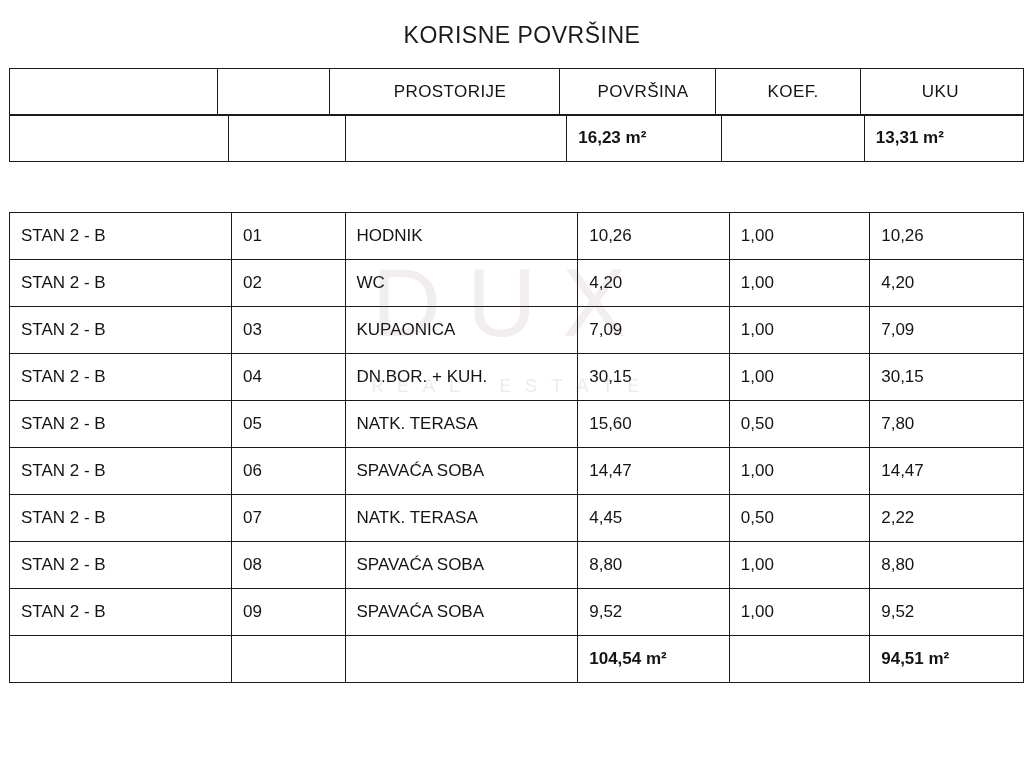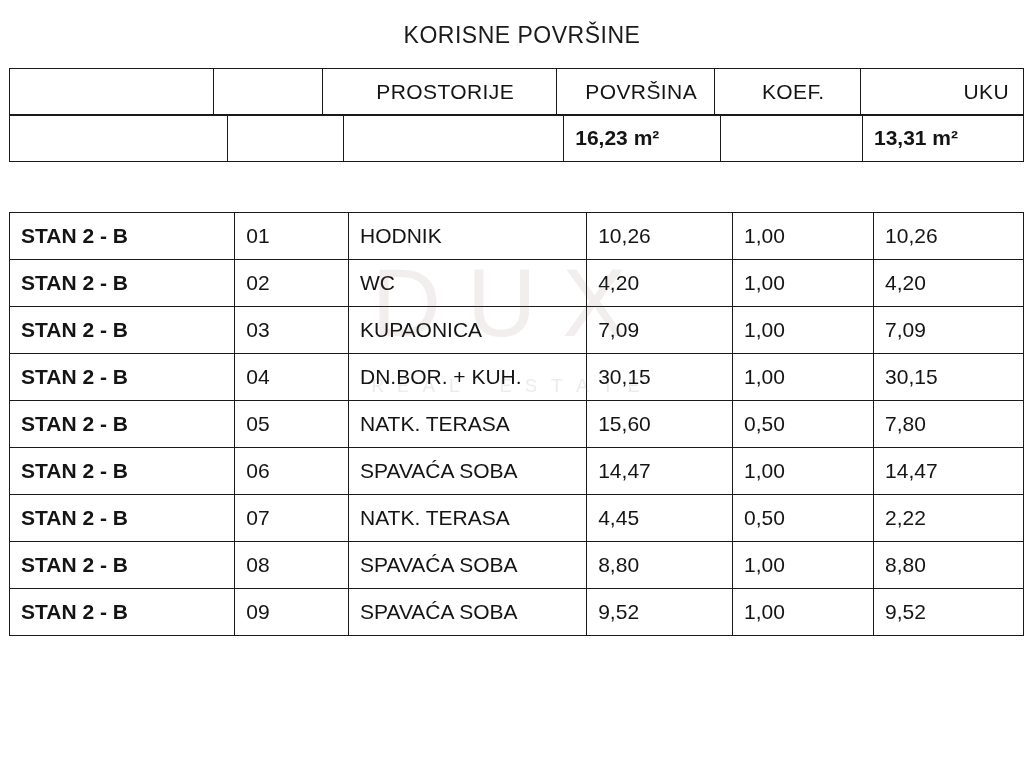--- a/index.html
+++ b/index.html
@@ -59,47 +59,47 @@
     letter-spacing: 0.5px;
     color: #1a1a1a;
     margin-left: 10px;
   }
 
   
   table.grid {
     border-collapse: collapse;
     table-layout: fixed;
     position: absolute;
-    font-size: 21px;
+    font-size: 17px;
     color: #141414;
     background: transparent;
   }
   table.grid td {
     border: 1.6px solid #1a1a1a;
     padding: 0 0 0 11px;
     height: 46px;
     vertical-align: middle;
     white-space: nowrap;
     overflow: hidden;
     background: transparent;
   }
-  td.c-name   { width: 241px; font-weight: bold; }
+  td.c-name   { width: 241px; }
   td.c-num    { width: 122px; }
   td.c-room   { width: 243px; }
   td.c-area   { width: 155px; }
   td.c-koef   { width: 152px; }
   td.c-total  { width: 160px; }
 
   td.head {
     text-align: center;
     padding-left: 0;
     font-weight: 400;
     letter-spacing: 0.4px;
   }
-  td.head.right { text-align: right; padding-right: 14px; }
+  td.head.right { text-align: center; padding-right: 14px; }
   td.bold { font-weight: bold; }
   td.blank { }
 
   .head-table { left: 9px; top: 68px; }
   .sum-table  { left: 9px; top: 114px; }
   .main-table { left: 9px; top: 212px; }
 
   
   .clip { position: absolute; left: 0; top: 0; width: 1024px; height: 768px; overflow: hidden; }
 </style>
@@ -210,17 +210,25 @@
           <td class="c-total">8,80</td>
         </tr>
         <tr>
           <td class="c-name">STAN 2 - B</td>
           <td class="c-num">09</td>
           <td class="c-room">SPAVAĆA SOBA</td>
           <td class="c-area">9,52</td>
           <td class="c-koef">1,00</td>
           <td class="c-total">9,52</td>
         </tr>
+        <tr>
+          <td class="c-name blank"></td>
+          <td class="c-num blank"></td>
+          <td class="c-room blank"></td>
+          <td class="c-area bold">104,54 m²</td>
+          <td class="c-koef blank"></td>
+          <td class="c-total bold">94,51 m²</td>
+        </tr>
       </tbody>
     </table>
 
   </div>
 </div>
 
 </body></html>

